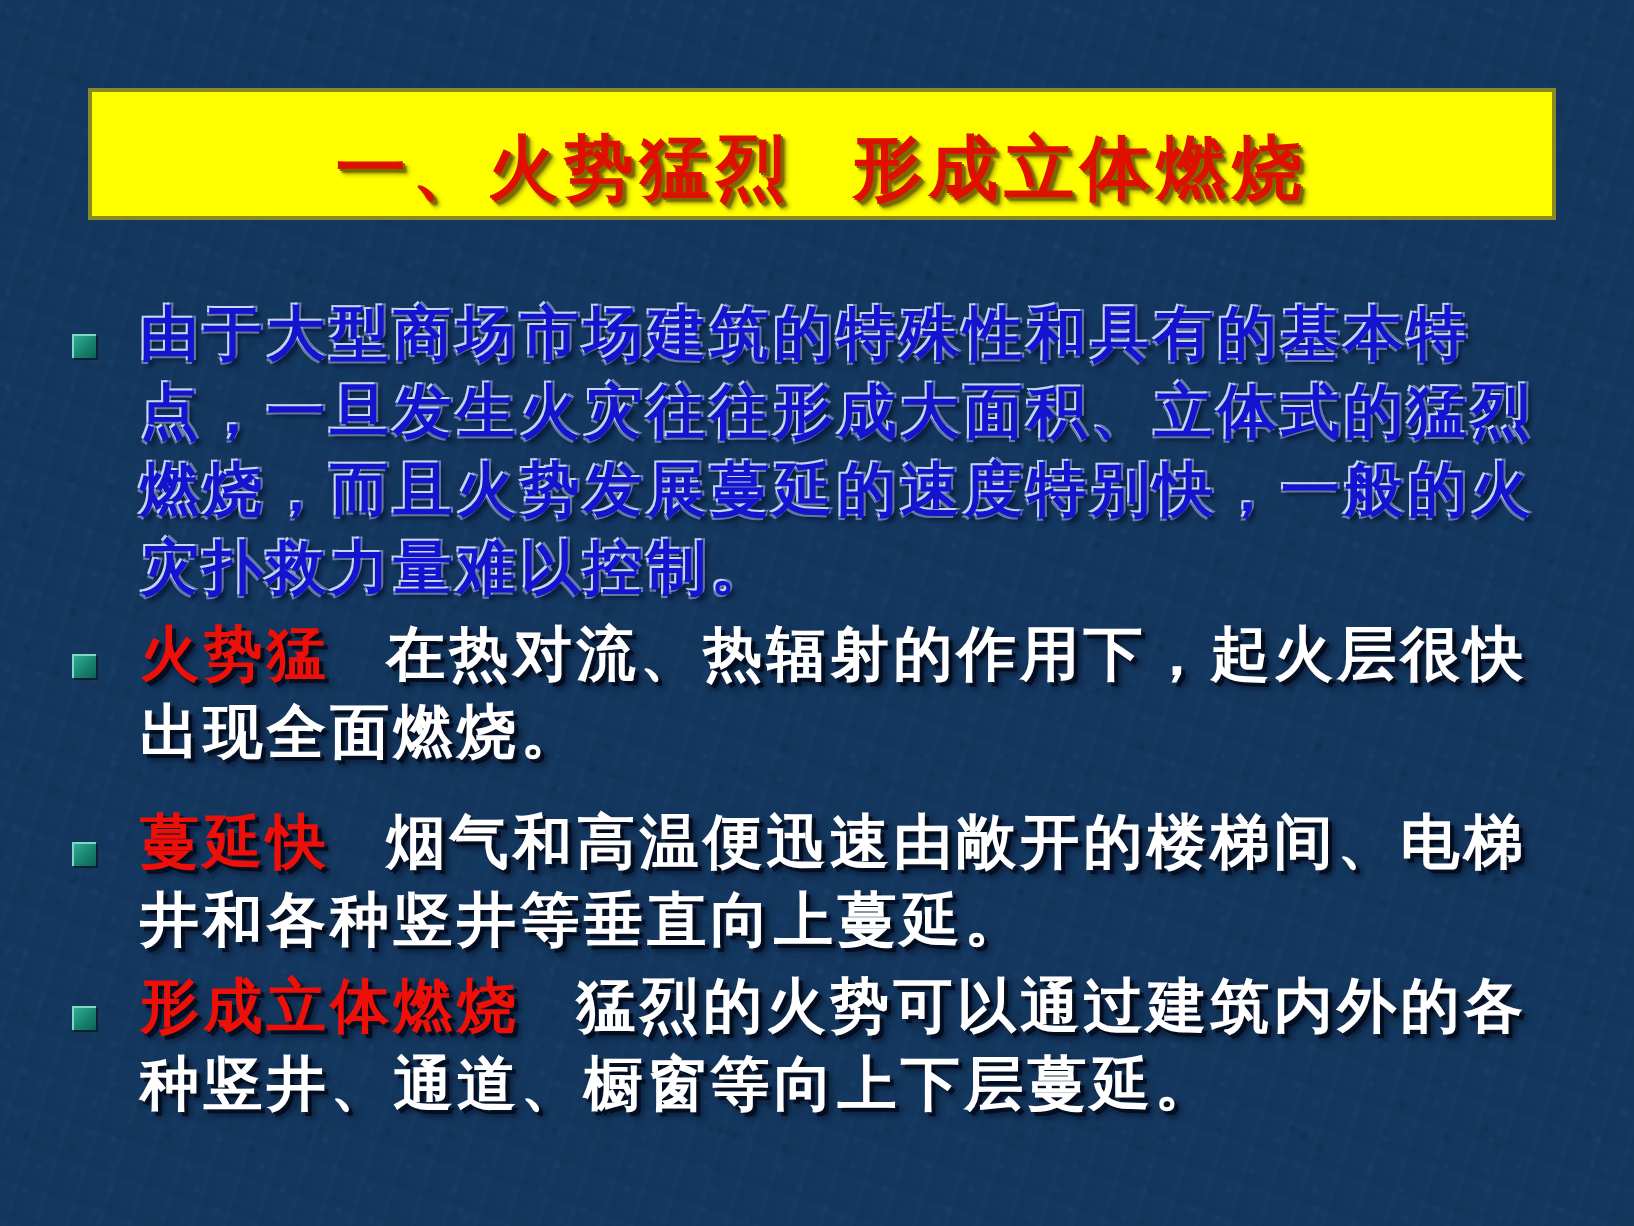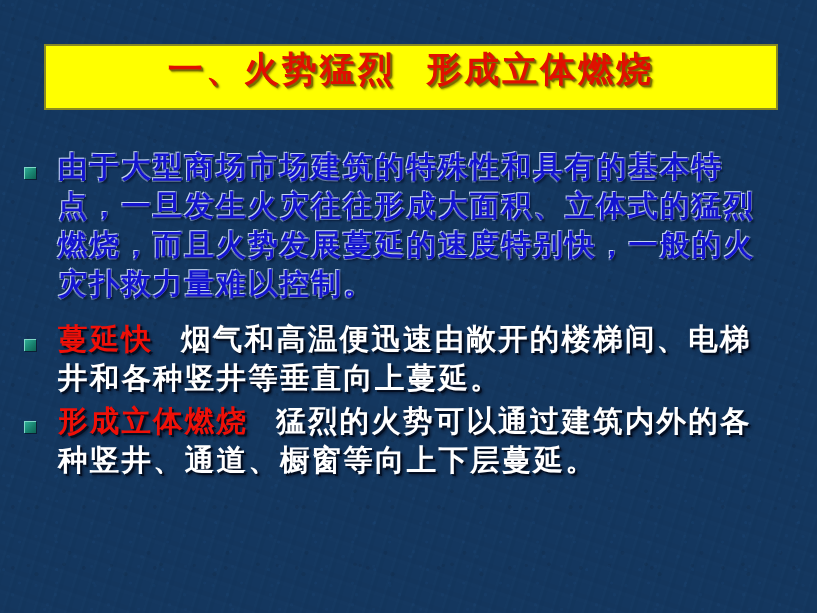--- a/index.html
+++ b/index.html
@@ -58,40 +58,40 @@
   #title-banner {
     position: absolute;
     left: 44px;
     top: 44px;
     width: 734px;
     height: 66px;
     background: #ffff00;
     border: 2px solid #8a8a22;
     box-sizing: border-box;
     display: flex;
-    align-items: flex-start;
+    align-items: flex-end;
     justify-content: center;
   }
   #title-text {
     font-family: "DejaVu Sans", "Liberation Sans", sans-serif;
     font-weight: bold;
     font-size: 35px;
     letter-spacing: 3px;
     color: #e01000;
     white-space: pre;
     text-shadow:
       1px 1px 0 #7a6a00,
       2px 2px 1px rgba(90,75,0,0.75),
       3px 3px 2px rgba(60,50,0,0.35);
   }
 
   
   #body {
     position: absolute;
-    left: 24px;
+    left: 36px;
     top: 148px;
     width: 745px;
   }
   .bullet-row {
     display: flex;
     align-items: flex-start;
   }
   .bullet-marker {
     flex: 0 0 auto;
     width: 11px;
@@ -157,20 +157,24 @@
     <div id="title-text">一、火势猛烈  形成立体燃烧</div>
   </div>
 
   <div id="body">
 
     <div class="bullet-row">
       <div class="bullet-marker"></div>
       <div class="bullet-body para-blue">由于大型商场市场建筑的特殊性和具有的基本特点，一旦发生火灾往往形成大面积、立体式的猛烈燃烧，而且火势发展蔓延的速度特别快，一般的火灾扑救力量难以控制。</div>
     </div>
 
+    <div class="bullet-row b2">
+      <div class="bullet-marker"></div>
+      <div class="bullet-body"><span class="txt-red">火势猛</span><span class="gap"></span><span class="txt-white">在热对流、热辐射的作用下，起火层很快出现全面燃烧。</span></div>
+    </div>
 
     <div class="bullet-row b3">
       <div class="bullet-marker"></div>
       <div class="bullet-body"><span class="txt-red">蔓延快</span><span class="gap"></span><span class="txt-white">烟气和高温便迅速由敞开的楼梯间、电梯井和各种竖井等垂直向上蔓延。</span></div>
     </div>
 
     <div class="bullet-row b4">
       <div class="bullet-marker"></div>
       <div class="bullet-body"><span class="txt-red">形成立体燃烧</span><span class="gap"></span><span class="txt-white">猛烈的火势可以通过建筑内外的各种竖井、通道、橱窗等向上下层蔓延。</span></div>
     </div>

